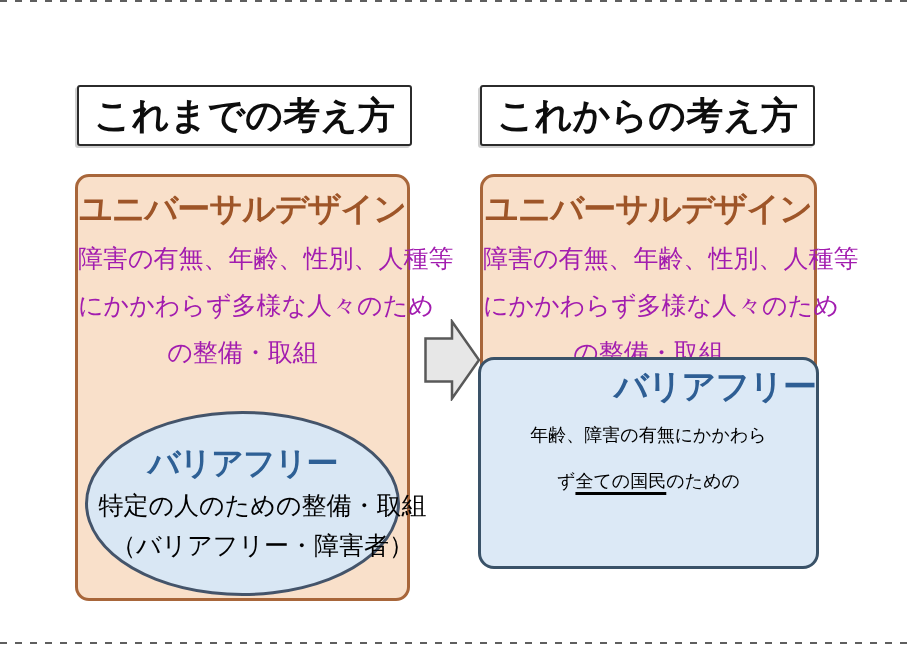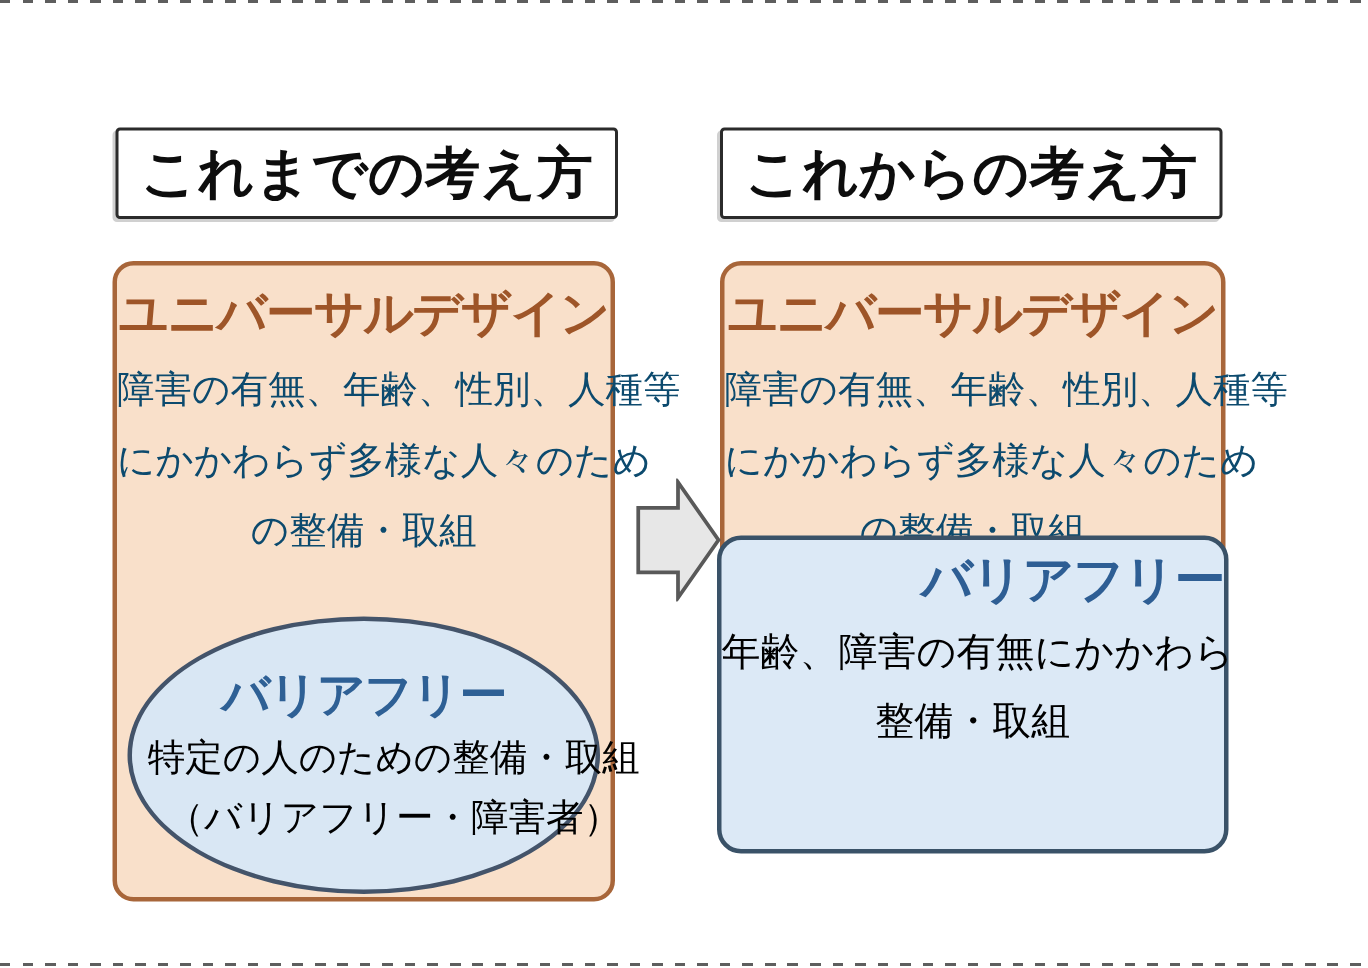--- a/index.html
+++ b/index.html
@@ -61,24 +61,24 @@
 
   .ud-heading {
     margin-top: 10px;
     font-size: 33px;
     font-weight: 700;
     color: #9e5528;
     letter-spacing: -1px;
   }
   .ud-body {
     margin-top: 5px;
-    font-family: Liberation Serif, serif;
+    font-family: Liberation Mono, monospace;
     font-size: 25px;
     line-height: 47px;
-    color: #0c4a6e;
+    color: #a21caf;
     white-space: nowrap;
   }
 
   .bf-oval {
     position: absolute;
     left: 7px;
     top: 234px;
     width: 309px;
     height: 179px;
     background: #d9e7f4;
@@ -119,21 +119,21 @@
     text-align: center;
   }
   .bf-box .bf-heading {
     margin-top: 4px;
     font-size: 34px;
     color: #2e5e94;
   }
   .bf-box .bf-body {
     margin-top: 2px;
     font-family: "Liberation Serif", serif;
-    font-size: 26px;
+    font-size: 18px;
     line-height: 46px;
     color: #000000;
     white-space: nowrap;
   }
   .u-seg {
     text-decoration: underline;
     text-decoration-thickness: 3px;
     text-underline-offset: 5px;
     text-decoration-color: #000;
   }
@@ -185,17 +185,17 @@
       <div>障害の有無、年齢、性別、人種等</div>
       <div>にかかわらず多様な人々のため</div>
       <div>の整備・取組</div>
     </div>
   </div>
 
   <div class="bf-box">
     <div class="bf-heading">バリアフリー</div>
     <div class="bf-body">
       <div>年齢、障害の有無にかかわら</div>
-      <div>整備・取組</div>
+      <div><span>ず</span><span class="u-seg">全ての国民</span><span>のための</span></div>
     </div>
   </div>
 
 </div>
 
 </body></html>

